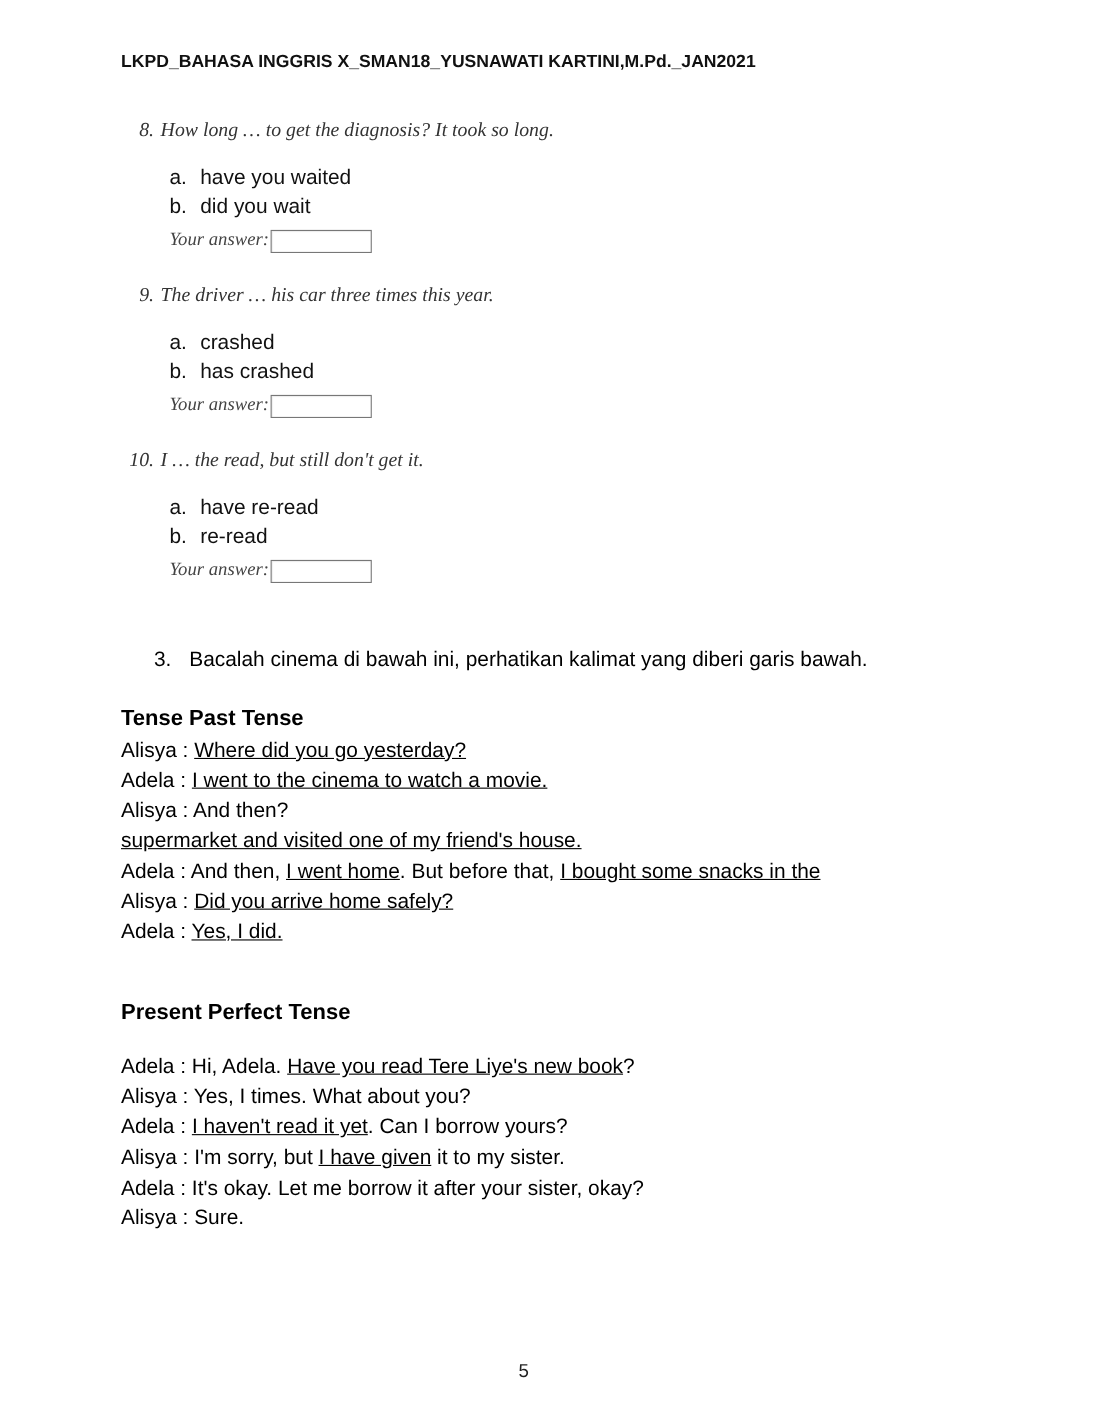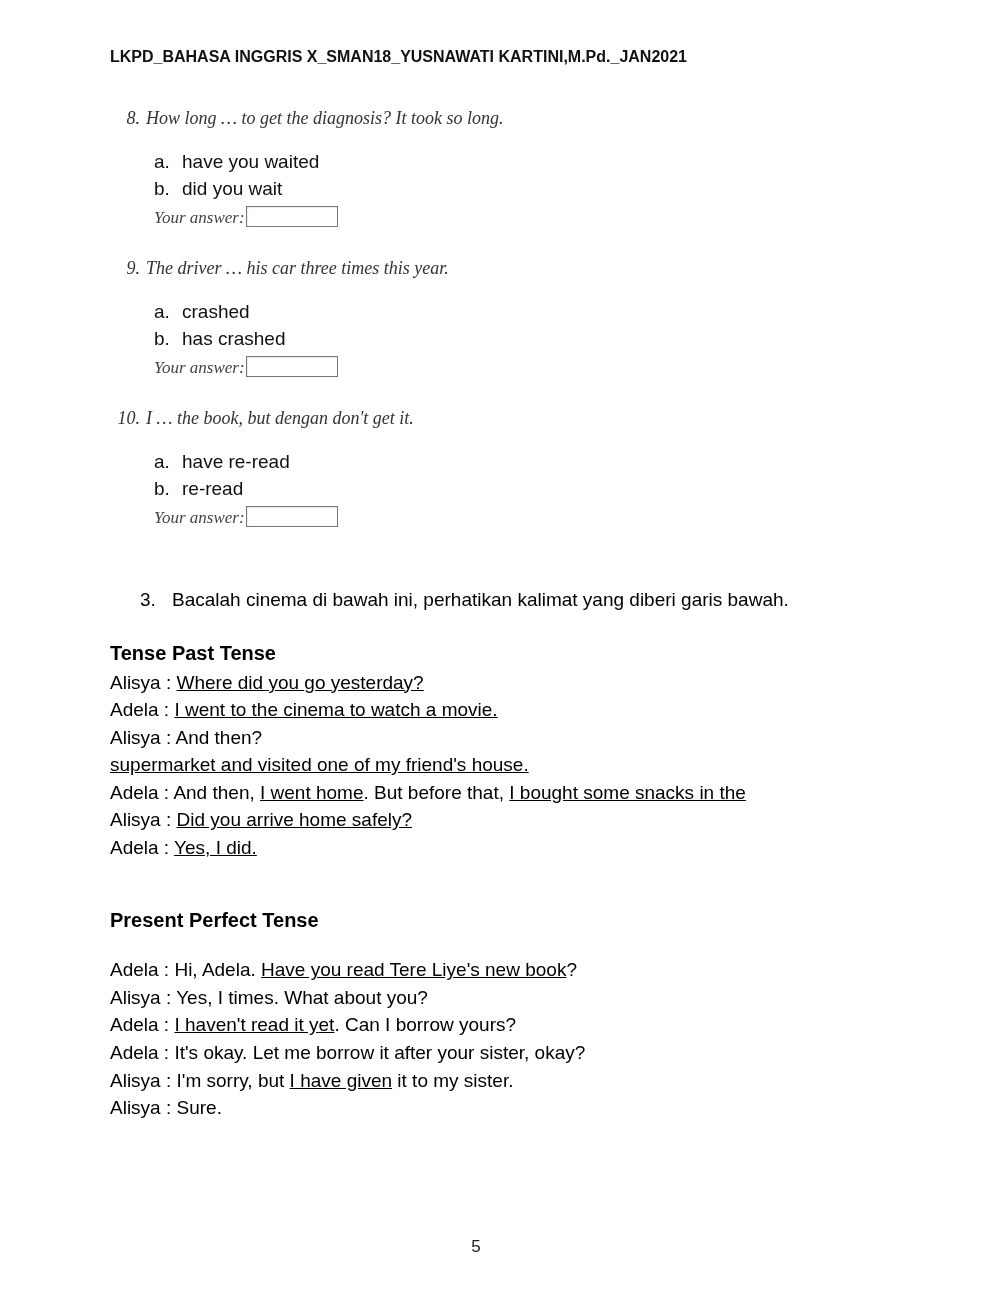--- a/index.html
+++ b/index.html
@@ -52,21 +52,21 @@
   .opt-row {
     display: flex;
     gap: 8px;
   }
   .opt-letter {
     width: 20px;
   }
   .answer-row {
     margin-top: 4px;
     display: flex;
-    align-items: flex-start;
+    align-items: flex-end;
     gap: 0px;
     font-style: italic;
     font-family: Georgia, 'Times New Roman', serif;
     font-size: 17px;
     color: #444;
   }
   .answer-box {
     display: inline-block;
     width: 90px;
     height: 19px;
@@ -150,21 +150,21 @@
       <div class="answer-row">
         <span>Your answer:</span>
         <span class="answer-box"></span>
       </div>
     </div>
   </div>
 
   <div class="q-block">
     <div class="q-row">
       <span class="q-num">10.</span>
-      <span>I … the book, but dengan don't get it.</span>
+      <span>I … the read, but still don't get it.</span>
     </div>
     <div class="options">
       <div class="opt-row">
         <span class="opt-letter">a.</span>
         <span>have re-read</span>
       </div>
       <div class="opt-row">
         <span class="opt-letter">b.</span>
         <span>re-read</span>
       </div>
@@ -191,19 +191,19 @@
     <div><span>Adela : And then, </span><span class="u">I went home</span><span>. But before that, </span><span class="u">I bought some snacks in the</span></div>
     <div><span>Alisya : </span><span class="u">Did you arrive home safely?</span></div>
     <div><span>Adela : </span><span class="u">Yes, I did.</span></div>
   </div>
 
   <div class="section-title" style="margin-top:48px;">Present Perfect Tense</div>
   <div class="dialog" style="margin-top:24px;">
     <div><span>Adela : Hi, Adela. </span><span class="u">Have you read Tere Liye's new book</span><span>?</span></div>
     <div>Alisya : Yes, I times. What about you?</div>
     <div><span>Adela : </span><span class="u">I haven't read it yet</span><span>. Can I borrow yours?</span></div>
+    <div><span>Alisya : I'm sorry, but </span><span class="u">I have given</span><span> it to my sister.</span></div>
     <div>Adela : It's okay. Let me borrow it after your sister, okay?</div>
-    <div><span>Alisya : I'm sorry, but </span><span class="u">I have given</span><span> it to my sister.</span></div>
     <div>Alisya : Sure.</div>
   </div>
 
   <div class="page-num">5</div>
 </div>
 
 </body></html>

